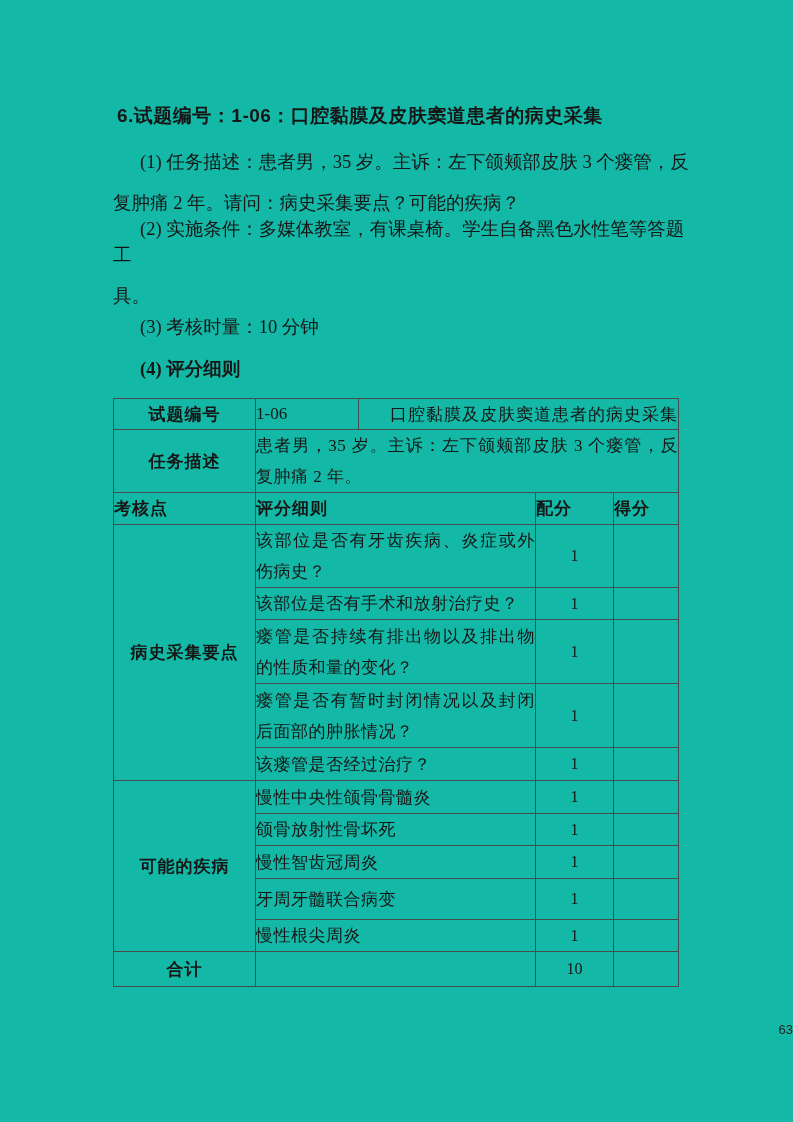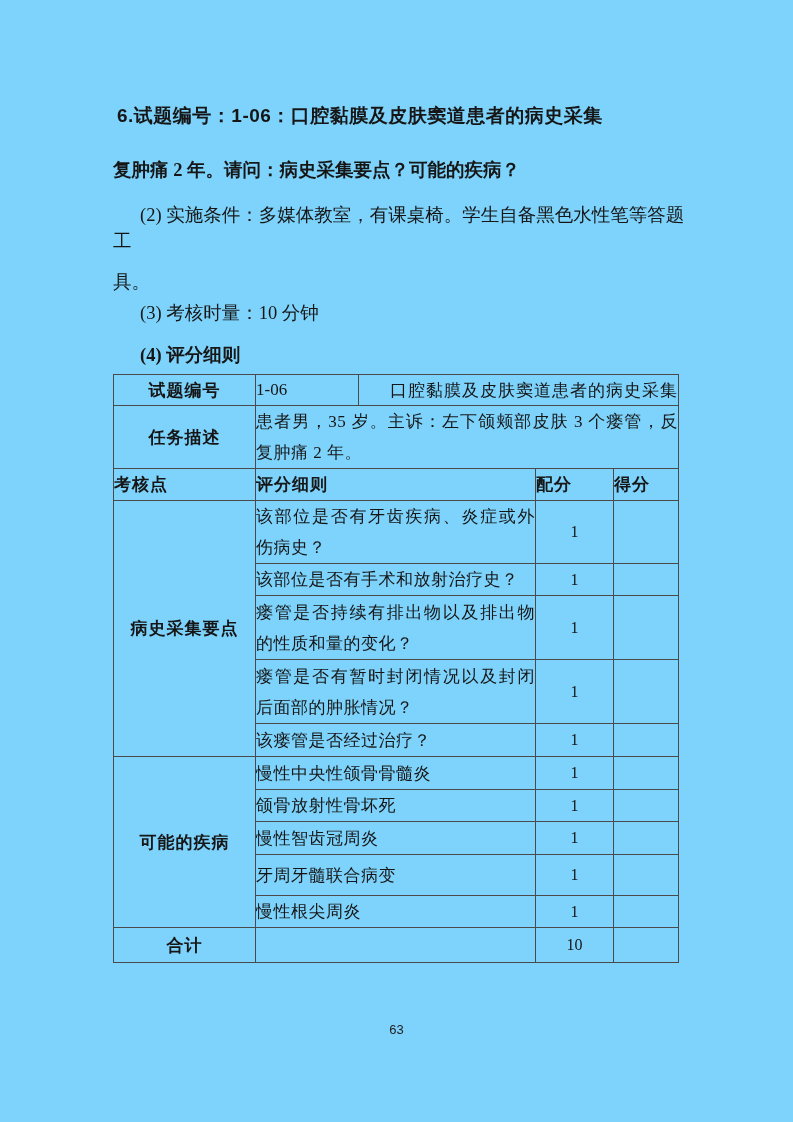--- a/index.html
+++ b/index.html
@@ -1,71 +1,72 @@
 <!DOCTYPE html>
 <html><head>
 <meta charset="utf-8">
 <style>
   html,body{margin:0;padding:0;background:#ffffff;}
   .page{
     position:relative;
     width:793px;height:1122px;
-    background:#7dd3fc;
+    background:#14b8a6;
     font-family:"Liberation Serif","DejaVu Serif",serif;
     color:#161616;
     overflow:hidden;
   }
   .content{position:absolute;left:113px;top:103px;width:565px;}
   .doc-title{
     font-size:19px;font-weight:700;letter-spacing:0.5px;
     padding-left:4px;line-height:26px;
     font-family:"Liberation Sans","DejaVu Sans",sans-serif;
   }
   .pline{font-size:18.5px;line-height:26px;white-space:nowrap;}
   .indent{padding-left:27px;}
   .mt-p1{margin-top:20px;}
-  .mt-line{margin-top:28px;font-weight:bold;}
-  .mt-p2{margin-top:19px;}
+  .mt-line{margin-top:15px;}
+  .mt-p2{}
   .mt-tight{margin-top:0px;}
   .mt-ju{margin-top:15px;}
   .mt-p3{margin-top:5px;}
   .mt-p4{margin-top:16px;font-weight:bold;}
   table.score-table{
     border-collapse:collapse;table-layout:fixed;
-    width:565px;margin-top:6px;
+    width:565px;margin-top:16px;
     font-size:17px;color:#161616;
   }
   table.score-table td{
     border:1px solid #4a4a4a;
     vertical-align:middle;
     padding:0;
     overflow:hidden;
   }
   td.lbl{font-weight:700;text-align:center;letter-spacing:1px;}
   td.hd{font-weight:700;text-align:left;letter-spacing:1px;}
   td.val{padding:0 0 0 12px;text-align:left;}
   td.ttl{padding:0 0 0 20px;text-align:right;letter-spacing:1px;}
   td.txt{padding:2px 10px;text-align:justify;line-height:31px;letter-spacing:0.5px;}
   td.crit{padding:2px 11px;text-align:justify;line-height:31px;letter-spacing:0.5px;}
   td.num{text-align:center;font-size:16px;}
   .page-number{
     position:absolute;left:0;right:0;top:1022px;
-    text-align:center;font-size:13px;color:#222;
+    text-align:right;font-size:13px;color:#222;
     font-family:"Liberation Sans","DejaVu Sans",sans-serif;
   }
 </style>
 </head>
 <body>
 
 <div class="page">
   <div class="content">
 
     <div class="doc-title">6.试题编号：1-06：口腔黏膜及皮肤窦道患者的病史采集</div>
 
     <div>
+      <div class="pline indent mt-p1">(1) 任务描述：患者男，35 岁。主诉：左下颌颊部皮肤 3 个瘘管，反</div>
       <div class="pline mt-line">复肿痛 2 年。请问：病史采集要点？可能的疾病？</div>
     </div>
 
     <div>
       <div class="pline indent mt-p2">(2) 实施条件：多媒体教室，有课桌椅。学生自备黑色水性笔等答题</div>
       <div class="pline mt-tight">工</div>
       <div class="pline mt-ju">具。</div>
     </div>
 
     <div class="pline indent mt-p3">(3) 考核时量：10 分钟</div>

